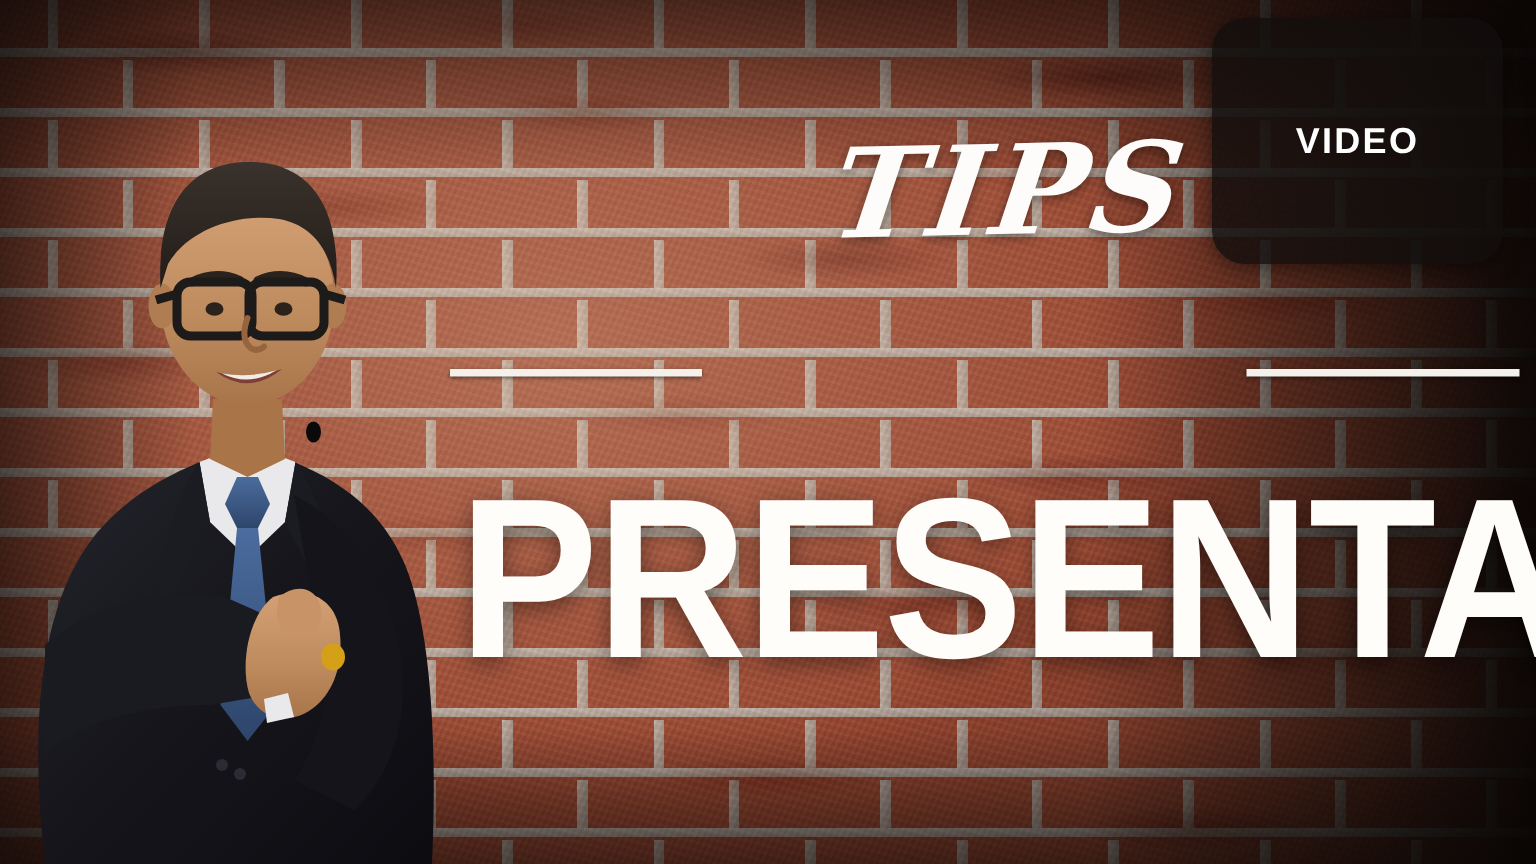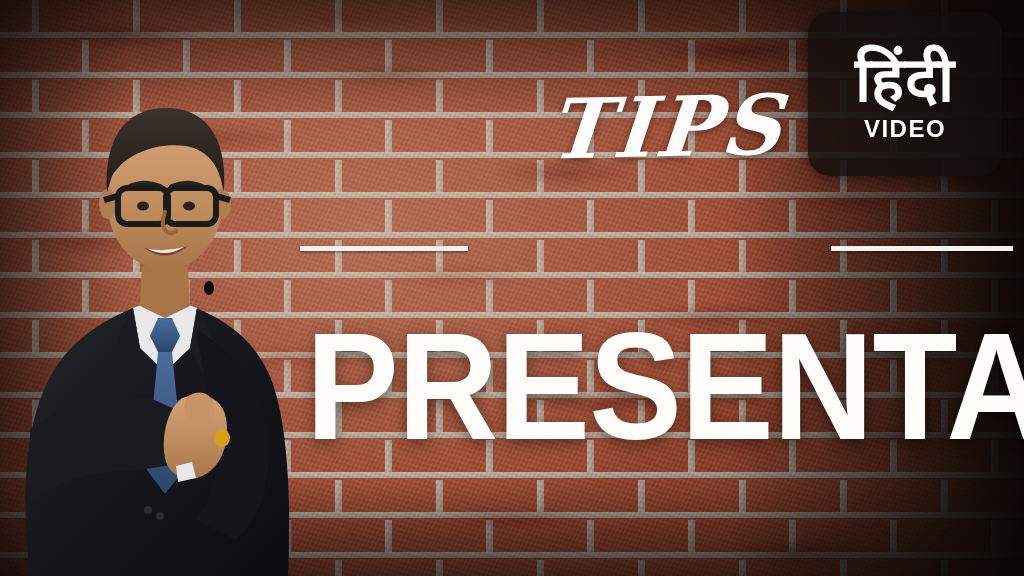--- a/index.html
+++ b/index.html
@@ -351,17 +351,16 @@
 
   <div class="tips-text">TIPS</div>
 
   <div class="rule rule-left"></div>
   <div class="rule rule-right"></div>
 
 
   <div class="headline">PRESENTATION</div>
 
   <div class="lang-badge">
-    <span class="lang-badge-script">हिंदी</span>
     <span class="lang-badge-sub">VIDEO</span>
   </div>
 
 </div>
 
 </body></html>

